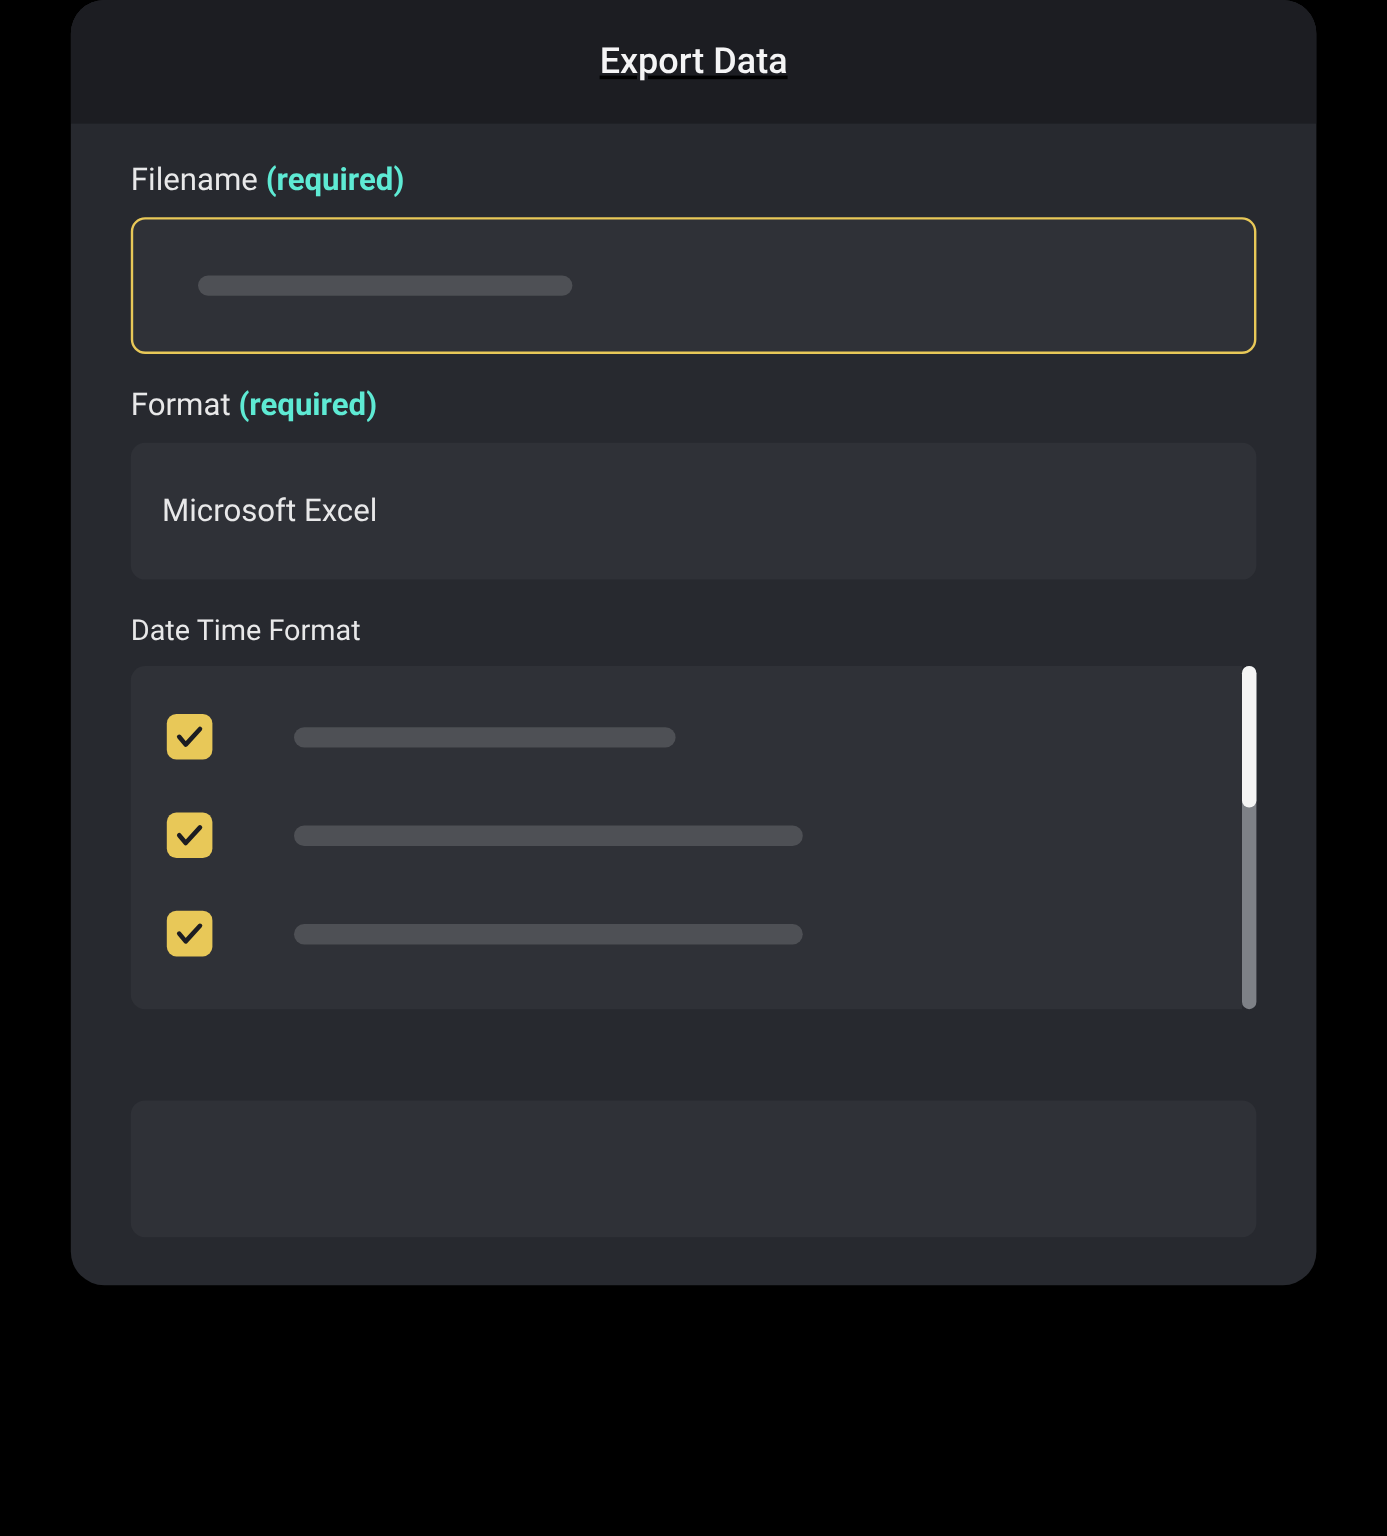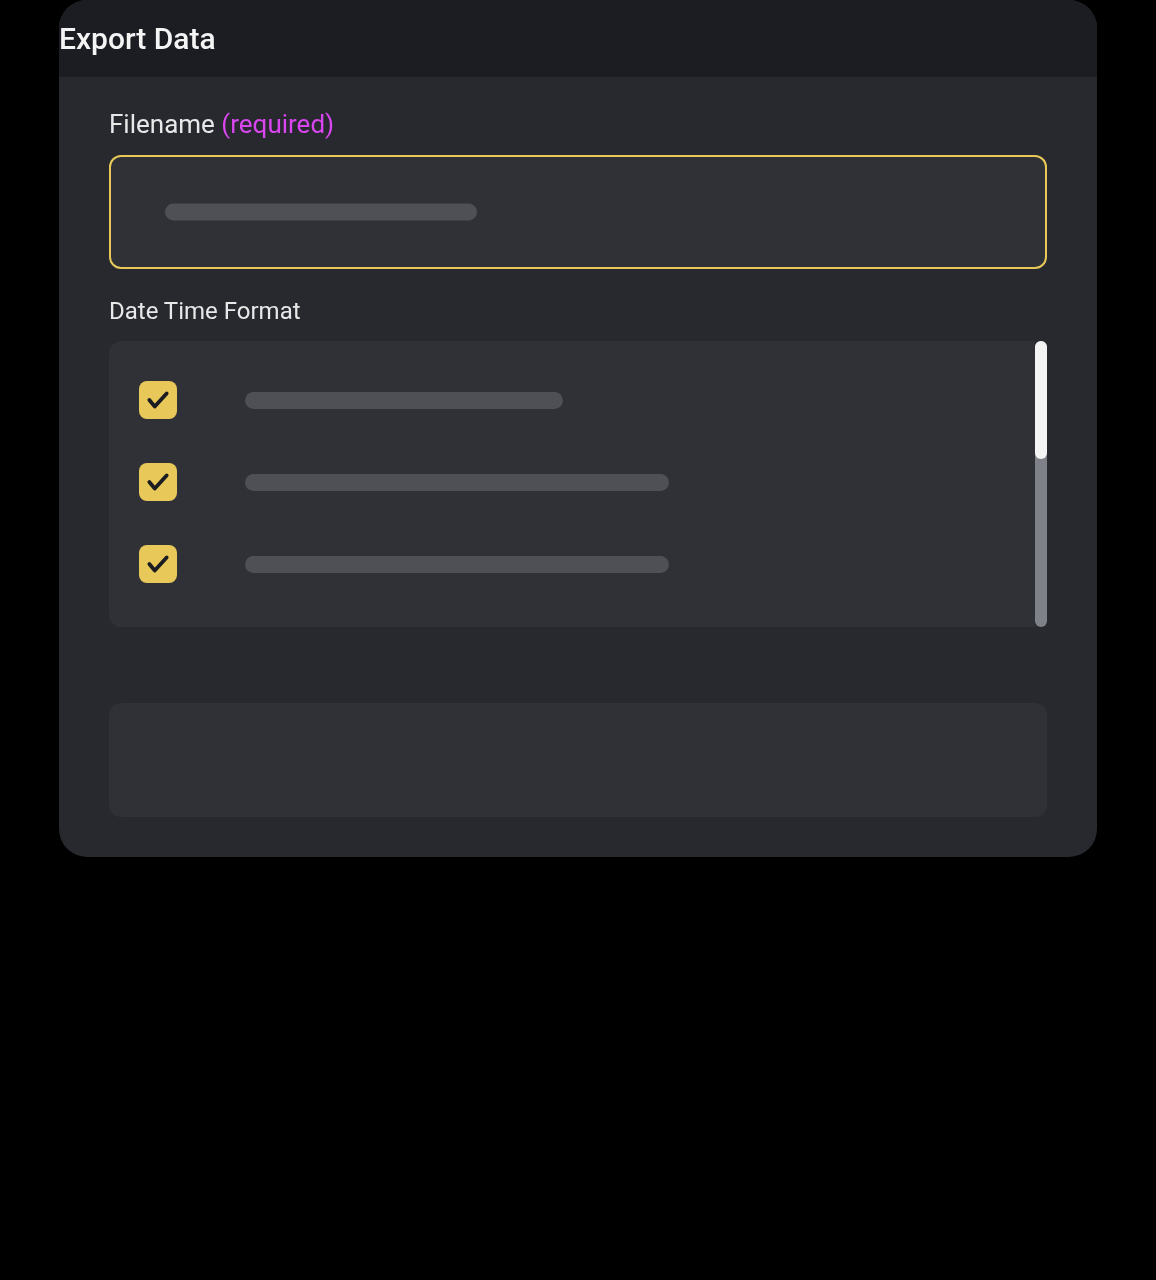--- a/index.html
+++ b/index.html
@@ -18,42 +18,44 @@
     }
     .dialog {
       width: 1038px;
       background: #27292f;
       border-radius: 28px;
       overflow: hidden;
       margin-top: 0;
     }
     .dialog-header {
       background: #1c1d22;
-      padding: 21px 0;
+      padding: 34px 0;
+      text-align: center;
+      text-decoration: underline;
     }
     .dialog-title {
       color: #f4f4f5;
       font-size: 30px;
       font-weight: 500;
     }
     .dialog-body {
       padding: 32px 50px 40px 50px;
     }
     .form-group {
       margin-bottom: 28px;
     }
     .form-label {
       display: block;
       font-size: 26px;
       margin-bottom: 16px;
       color: #e8e8e9;
     }
     .form-label .required {
-      color: #d946ef;
-      font-weight: 400;
+      color: #5eead4;
+      font-weight: 700;
       text-align: center;
     }
     .input-wrapper {
       position: relative;
     }
     .text-input {
       width: 100%;
       height: 114px;
       background: #2f3137;
       border: 2px solid #e8c858;
@@ -172,20 +174,29 @@
       <label class="form-label">
         <span>Filename</span>
         <span class="required">(required)</span>
       </label>
       <div class="input-wrapper">
         <input type="text" class="text-input" value="" style="">
         <div class="input-skeleton"></div>
       </div>
     </div>
 
+    <div class="form-group">
+      <label class="form-label">
+        <span>Format</span>
+        <span class="required">(required)</span>
+      </label>
+      <div class="select-display">
+        <span>Microsoft Excel</span>
+      </div>
+    </div>
 
     <div class="form-group">
       <label class="datetime-label">Date Time Format</label>
       <div class="checkbox-list-wrapper">
         <div class="checkbox-list">
           <div class="checkbox-row">
             <div class="checkbox">
               <svg viewBox="0 0 24 24" fill="none" stroke="#1c1d22" stroke-width="3.5" stroke-linecap="round" stroke-linejoin="round">
                   <polyline points="4 12 9 18 20 6"></polyline>
                 </svg>

